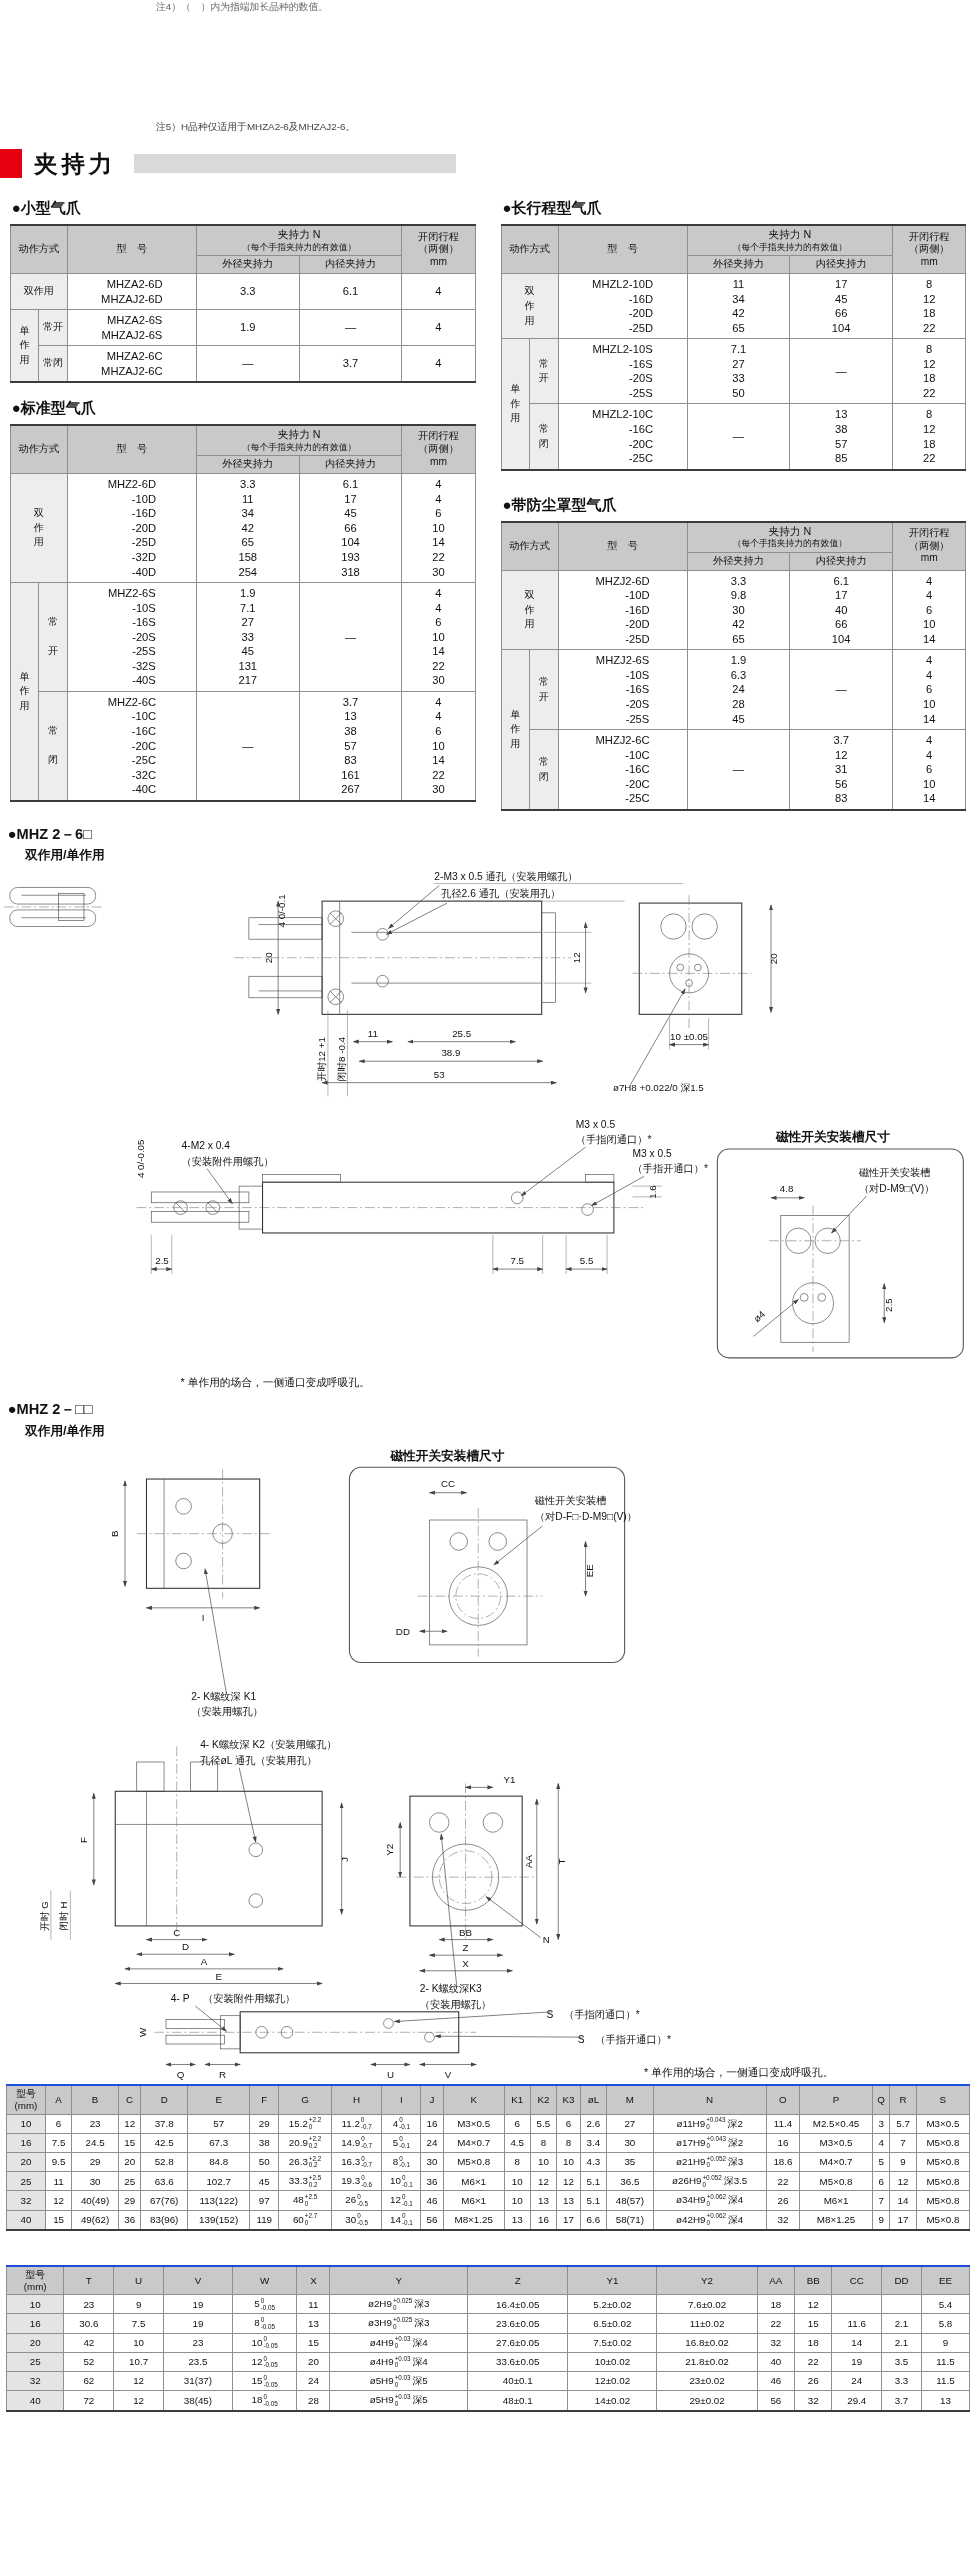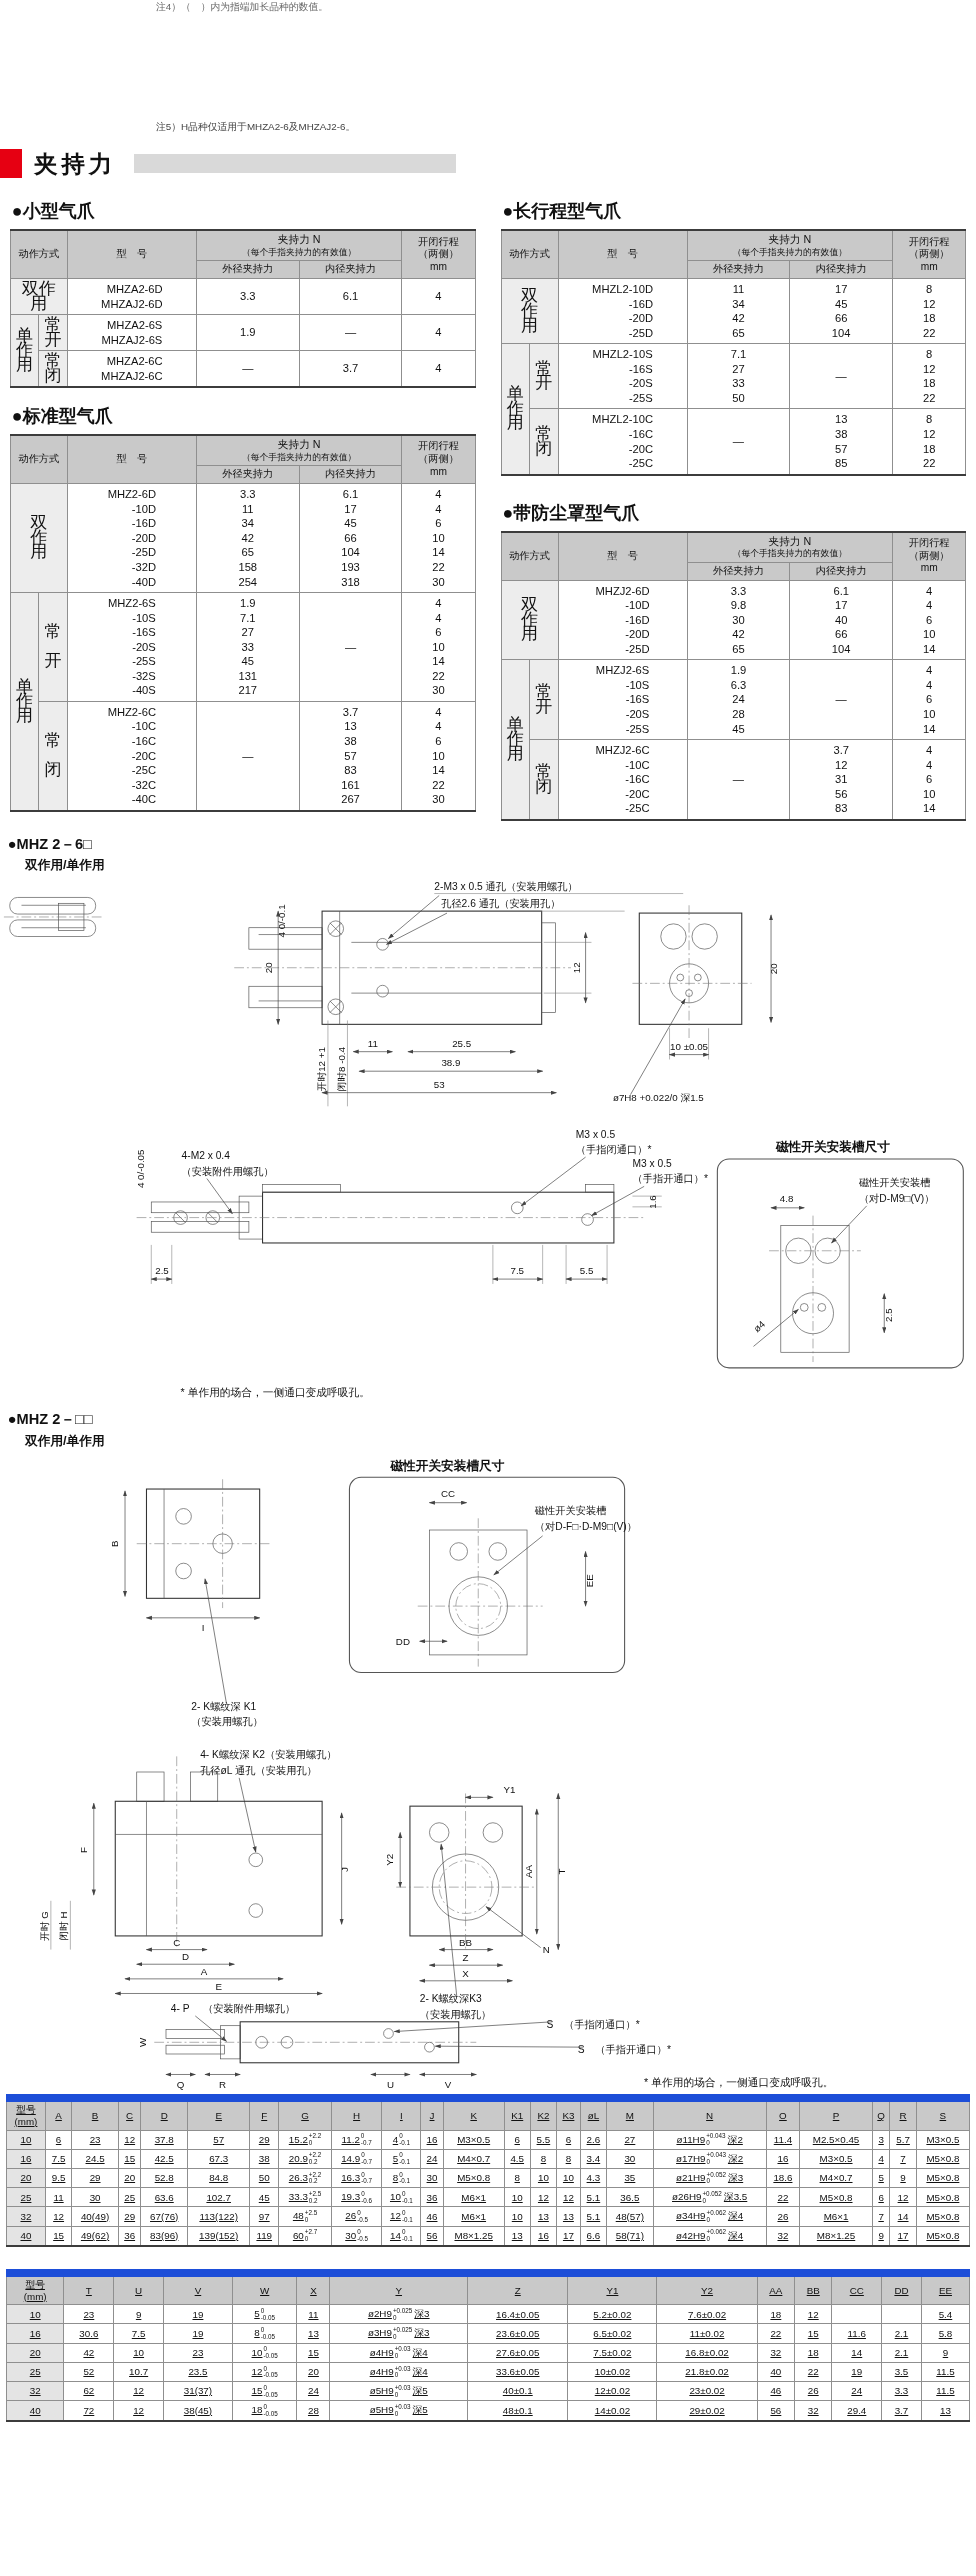--- a/index.html
+++ b/index.html
@@ -11,37 +11,37 @@
   .note.blur{filter:blur(0.6px);color:#666;}
 
   
   .sec{display:flex;align-items:center;margin:9.8px 0 11.7px 0;}
   .red{width:21.5px;height:29px;background:#e60012;margin-right:12.7px;flex:none;}
   .sec h1{font-size:23.4px;margin:0;font-weight:bold;letter-spacing:3.9px;}
   .bar{height:19.5px;background:#d9d9d9;margin-left:17.6px;}
   .bar.b1{width:322px;}
   .bar.b2{flex:1;margin-right:0;}
 
-  .bullet{font-size:18px;font-weight:bold;margin:7.8px 0 5.9px 2px;}
+  .bullet{font-size:15px;font-weight:bold;margin:7.8px 0 5.9px 2px;}
   .tables{display:flex;gap:25px;padding:0 9.8px;}
   .tcol{flex:1;min-width:0;}
   .mt1{margin-top:16px;}
   .mt2{margin-top:25px;}
 
   
   table.force{border-collapse:collapse;width:100%;border-top:2px solid #3c3c3c;border-bottom:2px solid #3c3c3c;margin-bottom:9.8px;}
   .force th,.force td{border:1px solid #8f8f8f;text-align:center;vertical-align:middle;white-space:pre-line;padding:2.9px 2px;line-height:14.6px;font-size:11.2px;}
   .force th{background:#c9c9c9;font-weight:normal;font-size:10.2px;line-height:12.7px;padding:2px 1px;}
   .force th .f1{font-size:10.7px;}
   .force th .f2{font-size:8.8px;}
-  .force td.act{background:#ededed;padding:2px 2.9px;font-size:17px;}
+  .force td.act{background:#ededed;padding:2px 2.9px;font-size:10px;}
   .force .m-in{display:inline-block;text-align:right;}
 
   
-  table.dims{border-collapse:collapse;width:100%;border-top:8px solid #1d4ed8;border-bottom:2px solid #3c3c3c;margin-bottom:22px;text-decoration:underline;}
+  table.dims{border-collapse:collapse;width:100%;border-top:2px solid #1d4ed8;border-bottom:2px solid #3c3c3c;margin-bottom:34px;}
   .dims th,.dims td{border:1px solid #8f8f8f;text-align:center;padding:2px 2px;font-size:9.8px;white-space:nowrap;line-height:13.7px;}
   .dims th{background:#c9c9c9;font-weight:normal;white-space:pre-line;line-height:11.7px;}
   .dims td.rh{background:#e4e4e4;}
   .tol{display:inline-block;vertical-align:middle;font-size:6.3px;line-height:6.8px;text-align:left;margin-left:1px;}
   .tol b{display:block;font-weight:normal;}
   .suf{margin-left:2px;}
 
   
   .dtitle-row{font-size:14.6px;font-weight:bold;margin:3.9px 0 0 7.8px;}
   .dsub{font-size:12.7px;font-weight:bold;margin:3.9px 0 0 25px;}

